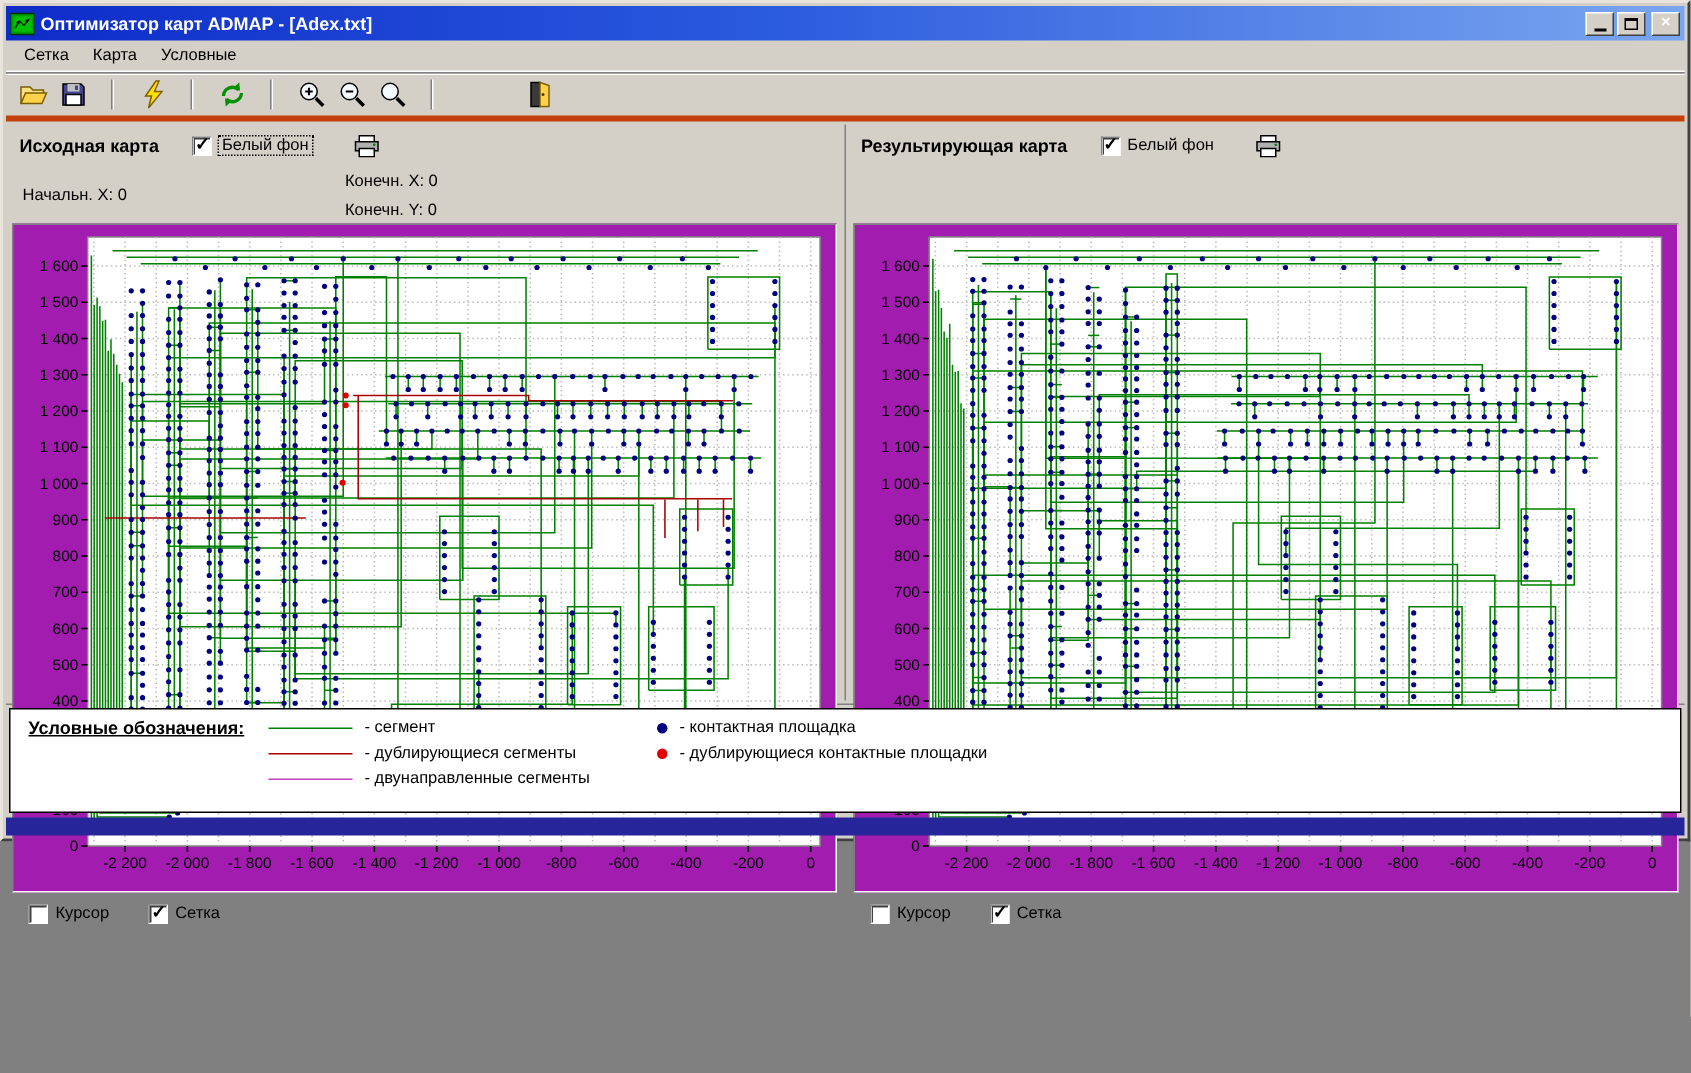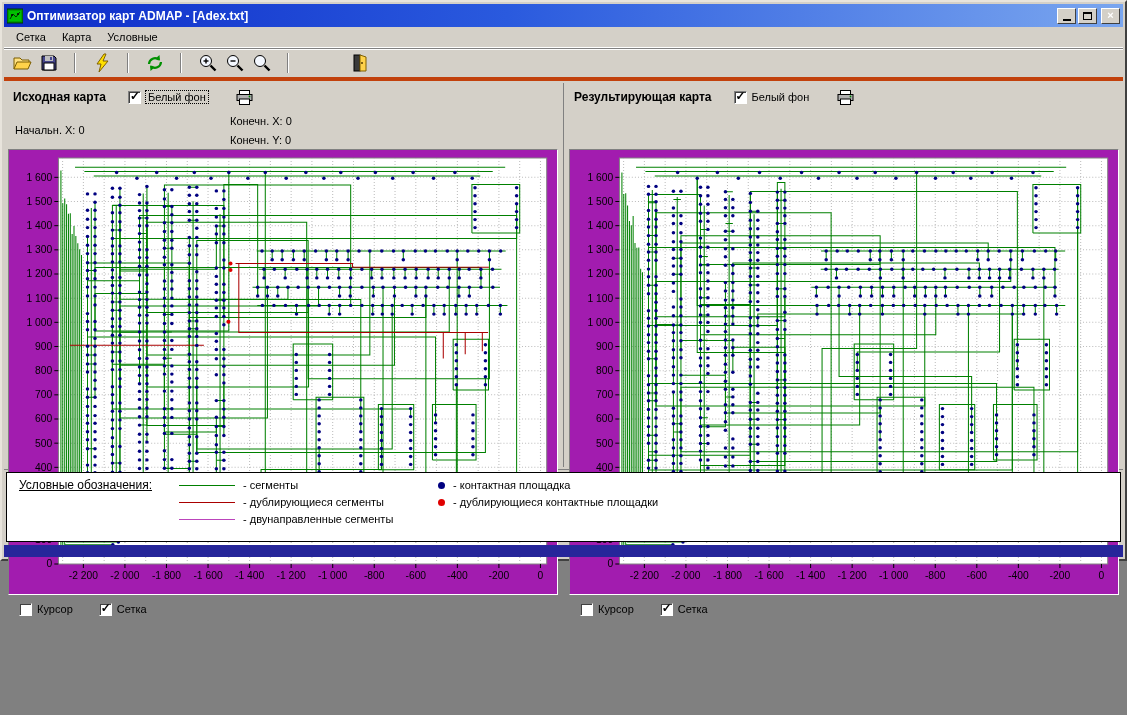--- a/index.html
+++ b/index.html
@@ -39,21 +39,21 @@
   .coords{height:42px;flex:0 0 42px;display:flex;padding:4px 0 0 10px;}
   .coords-col{display:flex;flex-direction:column;justify-content:space-around;line-height:16px;}
   .coords-col.first{width:215px;gap:21px;}
   .coords-spacer{height:42px;flex:0 0 42px;}
   .chart-area{flex:0 0 446px;margin:0 3px;background:#a21caf;border:1px solid;border-color:#808080 #fff #fff #808080;}
   svg.map{display:block;}
   .panel-footer{height:24px;flex:0 0 24px;display:flex;align-items:center;padding:4px 10px 0;}
   .panel-footer .cb-group{margin-left:4px;margin-right:22px;}
   
   .legend{height:70px;flex:0 0 70px;margin:2px;background:#fff;border:1px solid #000;display:flex;padding:5px 12px;}
-  .legend-title{font-weight:normal;font-size:12px;text-decoration:underline;width:160px;flex:0 0 160px;}
+  .legend-title{font-weight:bold;font-size:12px;text-decoration:underline;width:160px;flex:0 0 160px;}
   .legend-col{display:flex;flex-direction:column;justify-content:flex-start;gap:5px;margin-top:1px;}
   .legend-col.lines{width:235px;flex:0 0 235px;}
   .lrow{display:flex;align-items:center;}
   .lswatch{width:56px;height:0;border-top:1px solid #008000;margin-right:8px;flex:0 0 56px;}
   .ldot{width:7px;height:7px;border-radius:50%;background:#0000a0;margin-right:8px;margin-left:24px;flex:0 0 7px;}
   .bottom-strip{height:12px;flex:0 0 12px;background:#26269a;margin-top:1px;}
 </style>
 </head>
 <body>
 
@@ -2154,21 +2154,21 @@
         </span>
       </div>
     </div>
   </div>
 
   <div class="legend">
     <span class="legend-title">Условные обозначения:</span>
     <div class="legend-col lines">
       <div class="lrow">
         <span class="lswatch" style="border-top-color: rgb(0, 128, 0);"></span>
-        <span>- сегменты</span>
+        <span>- сегмент</span>
       </div>
       <div class="lrow">
         <span class="lswatch" style="border-top-color: rgb(170, 0, 0);"></span>
         <span>- дублирующиеся сегменты</span>
       </div>
       <div class="lrow">
         <span class="lswatch" style="border-top-color: rgb(187, 68, 187);"></span>
         <span>- двунаправленные сегменты</span>
       </div>
     </div>

